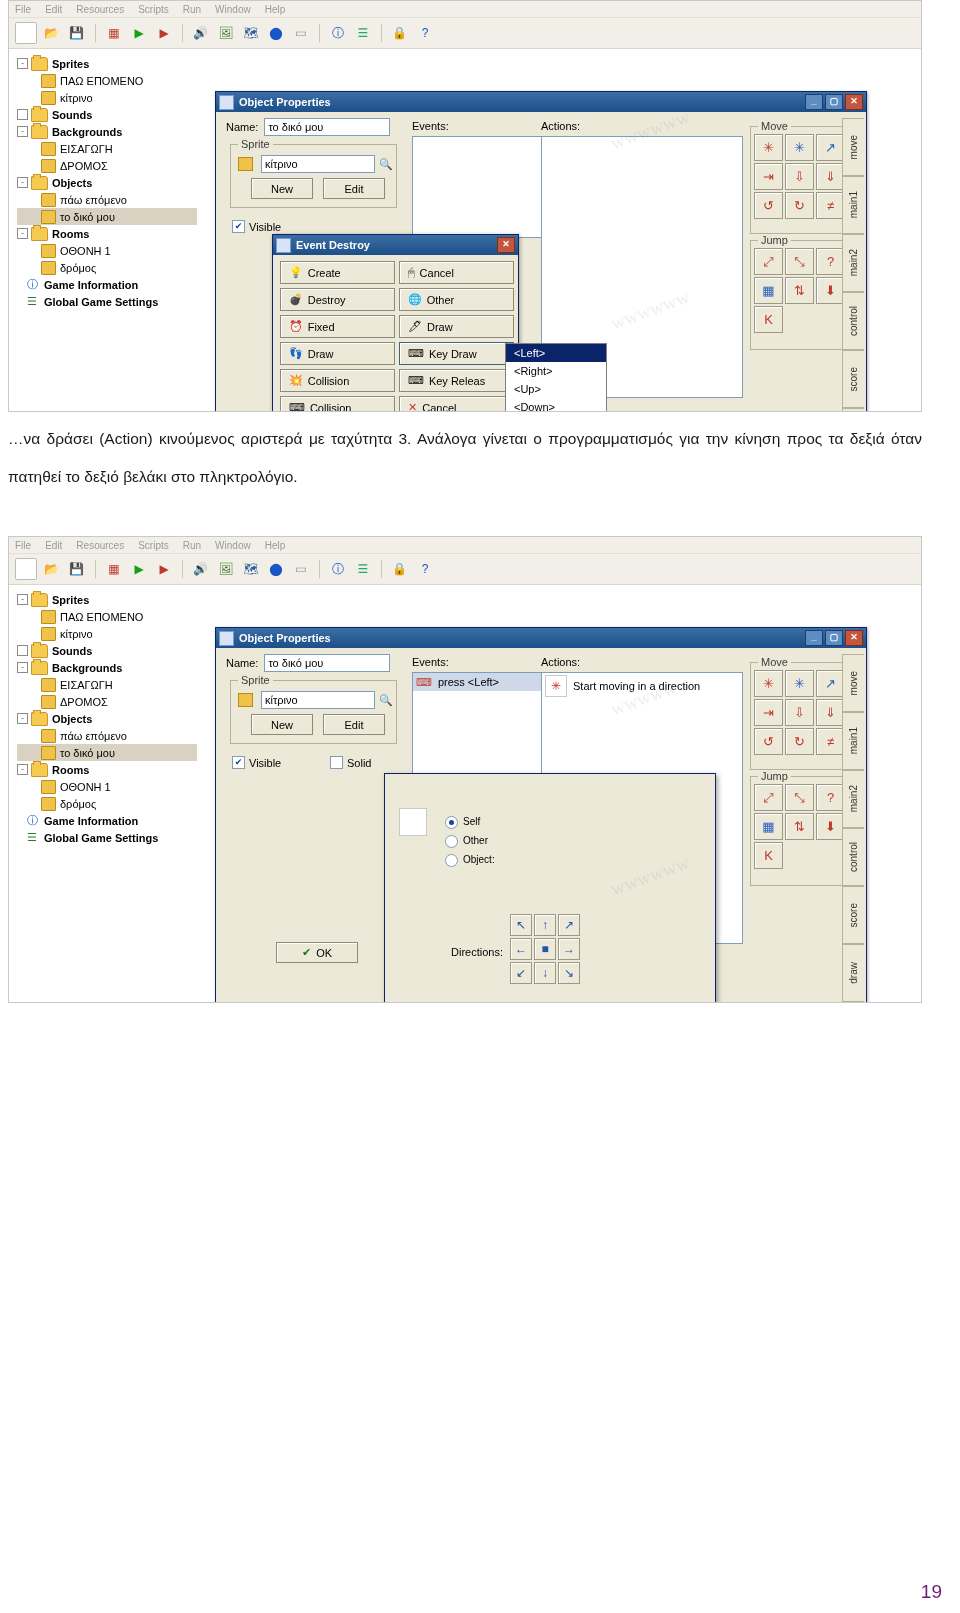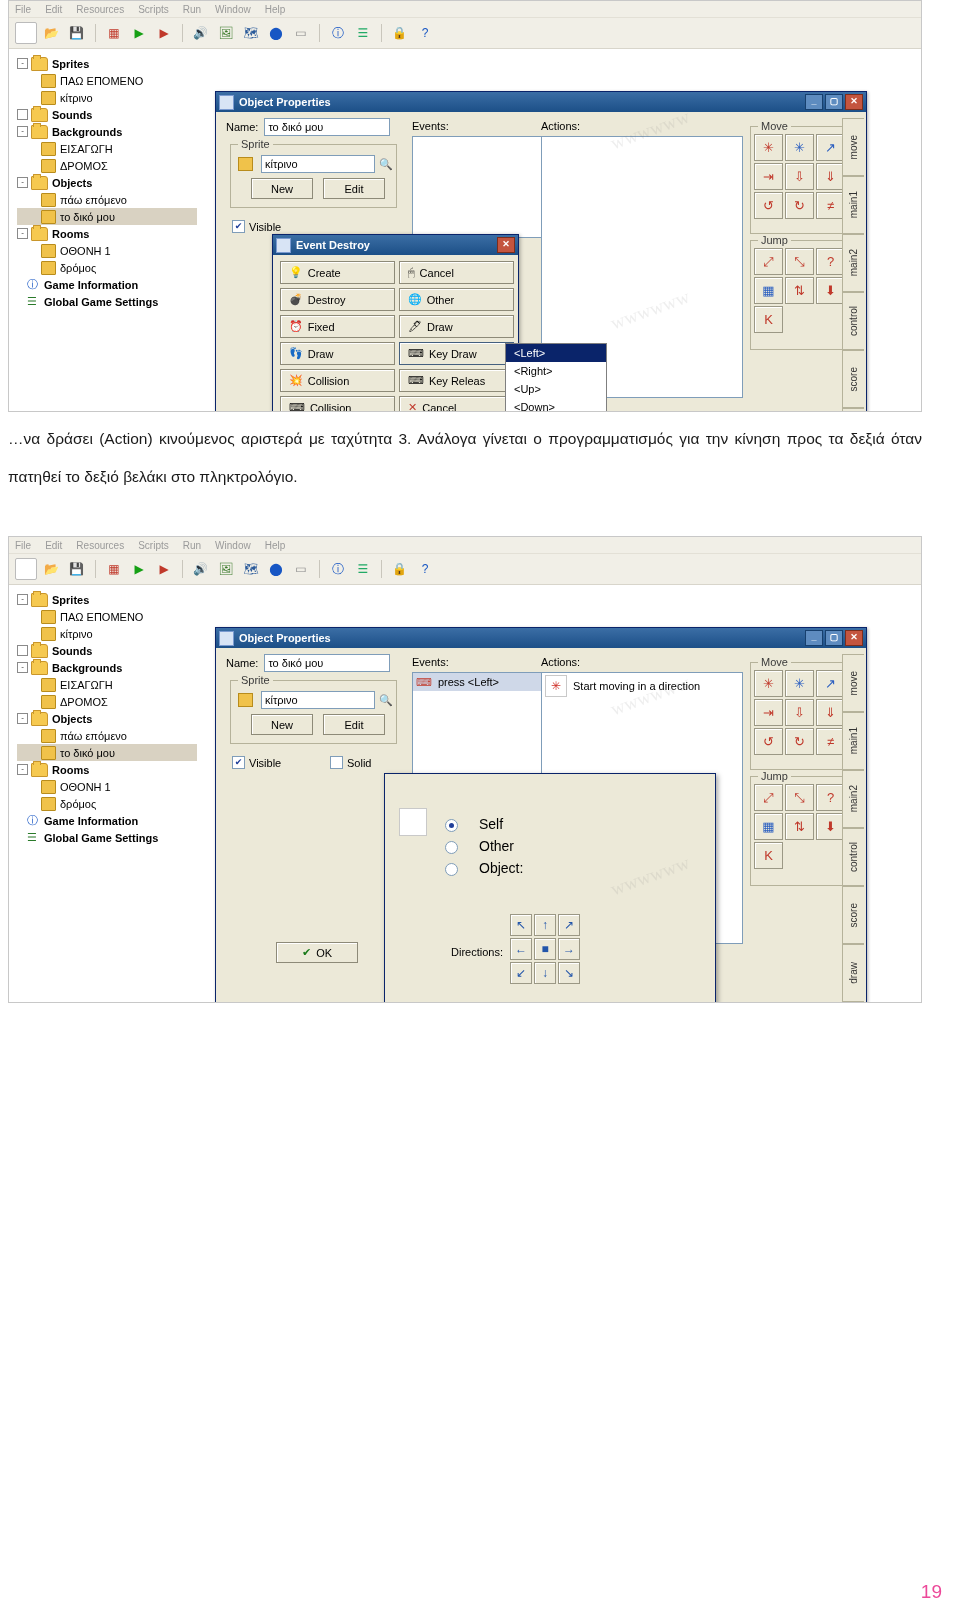--- a/index.html
+++ b/index.html
@@ -74,32 +74,32 @@
   
   .winB{position:absolute;background:#ece9d8;border:1px solid #0a246a;box-shadow:1px 1px 4px rgba(0,0,0,.35);}
   .evbtn{height:21px;background:#ece9d8;border:1px solid #8d8a78;display:flex;align-items:center;
          gap:5px;padding-left:8px;font-size:11px;box-shadow:inset 1px 1px 0 #fff;}
   .evmenu{position:absolute;background:#fff;border:1px solid #7f7f7f;font-size:11px;}
   .evmenu div{height:18px;line-height:18px;padding-left:8px;}
   .evmenu div.hl{background:#0a246a;color:#fff;}
 
   
   .winC{position:absolute;background:#ece9d8;border:1px solid #0a246a;box-shadow:2px 2px 5px rgba(0,0,0,.35);}
-  .radio{display:flex;align-items:flex-end;gap:21px;font-size:14px;}
+  .radio{display:flex;align-items:flex-start;gap:5px;font-size:10px;}
   .rdot{width:11px;height:11px;border-radius:50%;background:#fff;border:1px solid #7f9db9;position:relative;}
   .rdot.on:after{content:"";position:absolute;left:3px;top:3px;width:5px;height:5px;border-radius:50%;background:#21409a;}
   .dirgrid{display:grid;grid-template-columns:repeat(3,22px);grid-template-rows:repeat(3,22px);gap:2px;}
   .dirb{background:#ece9d8;border:1px solid #9b9885;display:flex;align-items:center;justify-content:center;
         color:#2255aa;font-size:12px;box-shadow:inset 1px 1px 0 #fff;}
 
   
   .para{position:absolute;left:8px;width:914px;font-size:15.5px;line-height:38px;
         color:#1a1a1a;text-align:justify;font-family:"Liberation Sans", sans-serif;}
 
-  .pagenum{position:absolute;right:18px;bottom:10px;font-size:19px;color:#ec4899;}
+  .pagenum{position:absolute;right:18px;bottom:10px;font-size:19px;color:#701a75;}
 
   .wm{position:absolute;color:rgba(120,120,120,.13);font-size:19px;transform:rotate(-20deg);
       pointer-events:none;font-family:"Liberation Serif", serif;}
   .actionrow{display:flex;align-items:center;gap:6px;font-size:11px;}
   .redicon{width:20px;height:20px;background:#fff;border:1px solid #c9c9c9;
            display:flex;align-items:center;justify-content:center;color:#d0342c;font-size:12px;}
 </style>
 </head>
 <body>
 

